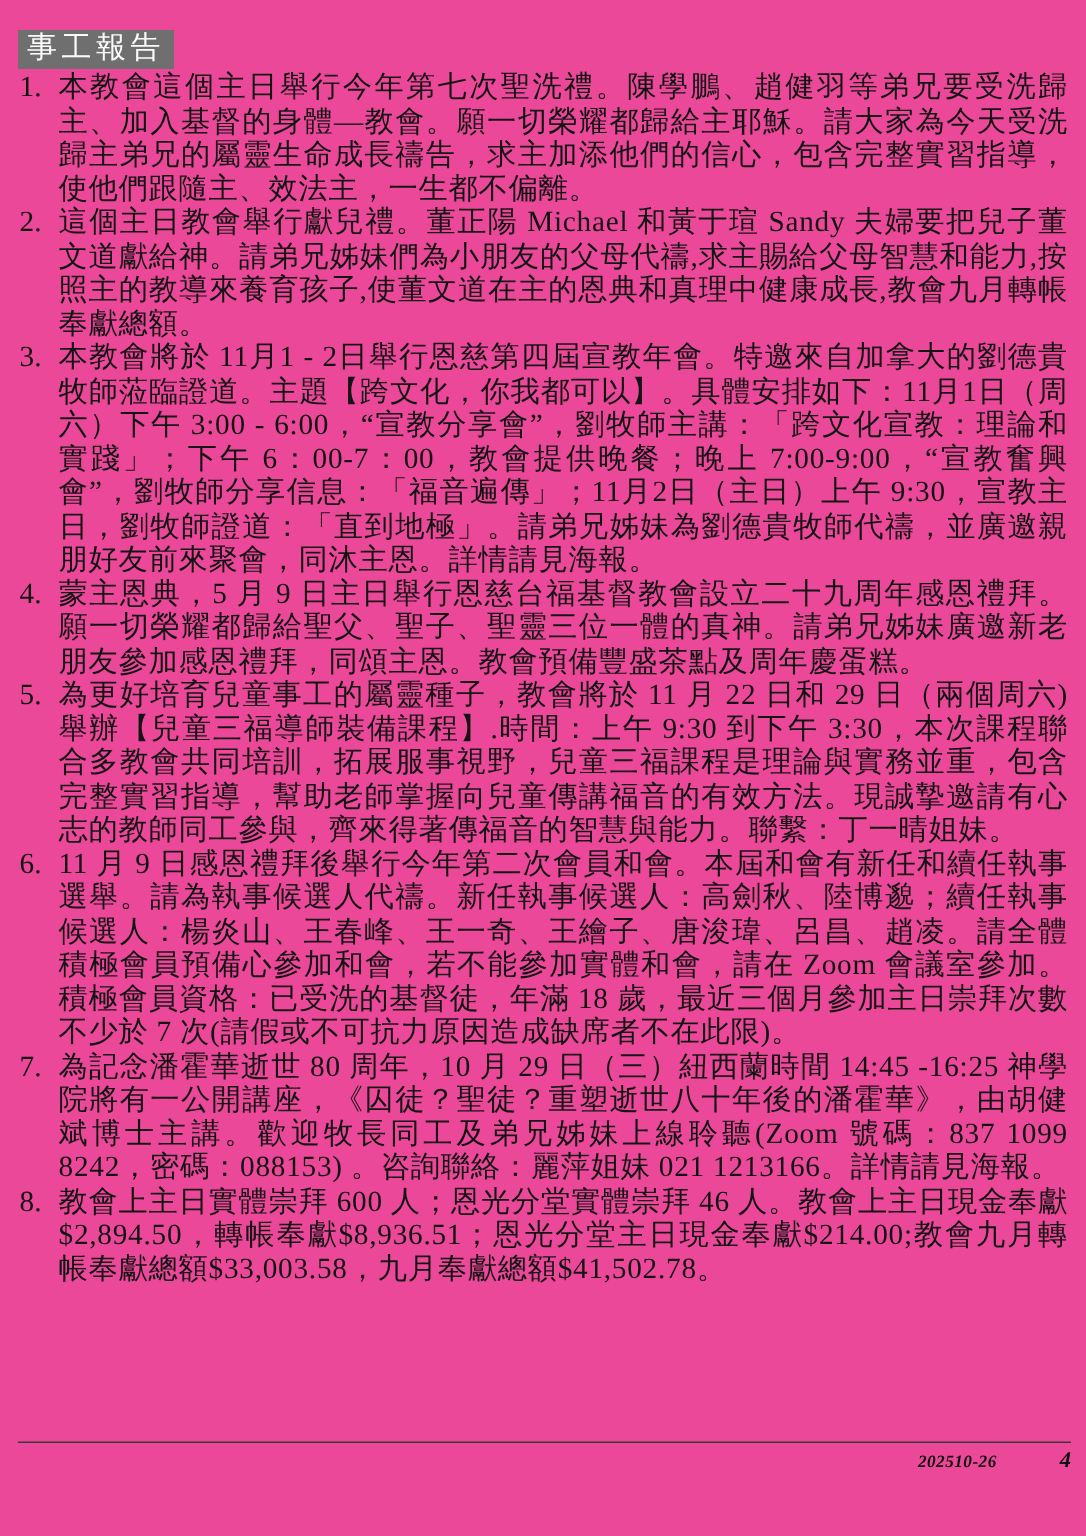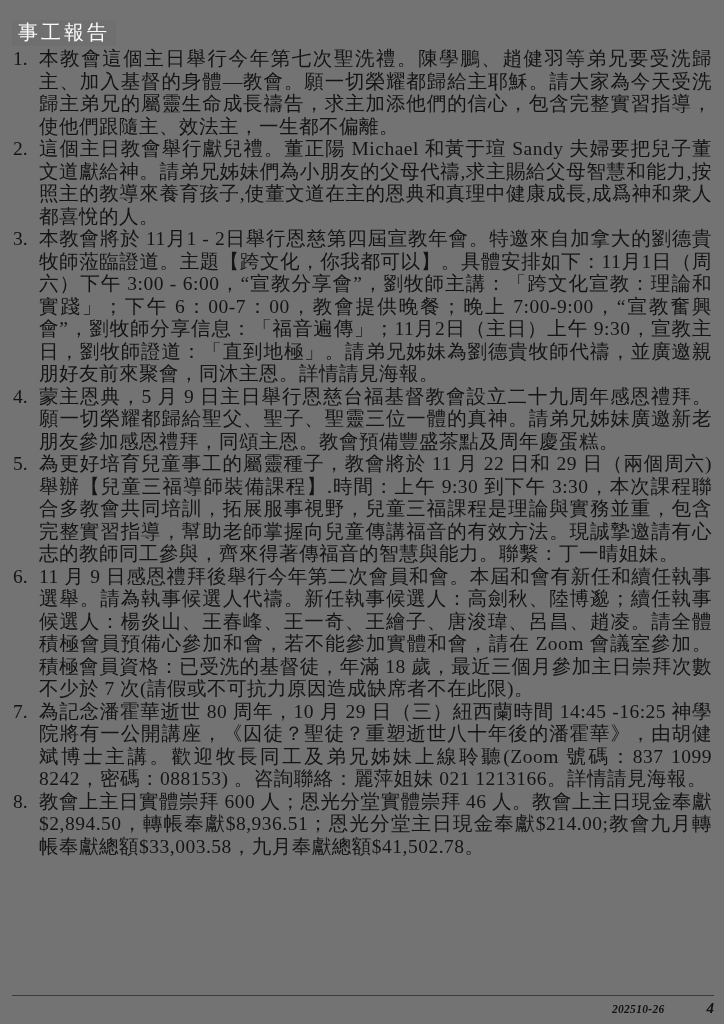--- a/index.html
+++ b/index.html
@@ -5,21 +5,21 @@
   html, body {
     margin: 0;
     padding: 0;
     background: #ffffff;
   }
   .page {
     position: relative;
     width: 724px;
     height: 1024px;
     box-sizing: border-box;
-    background: #737373;
+    background: #ec4899;
     font-family: "Liberation Serif", "DejaVu Serif", serif;
     color: #141414;
     padding: 20px 12px 0 12px;
     overflow: hidden;
   }
   .title-badge {
     display: inline-block;
     background: #6f6f6f;
     color: #fafafa;
     font-size: 20px;
@@ -46,21 +46,21 @@
   .item-num {
     position: absolute;
     left: 1px;
     top: 0;
     letter-spacing: 0;
   }
   .footer {
     position: absolute;
     left: 12px;
     right: 10px;
-    top: 995px;
+    top: 961px;
     border-top: 1.6px solid #3a3a3a;
     padding-top: 3px;
     text-align: right;
     white-space: nowrap;
   }
   .doc-id {
     font-weight: bold;
     font-style: italic;
     font-size: 11.5px;
     letter-spacing: 0.3px;
@@ -81,21 +81,21 @@
 
   <div class="title-badge">事工報告</div>
 
   <ol class="report-list">
     <li class="report-item">
       <span class="item-num">1.</span>
       <span class="item-text">本教會這個主日舉行今年第七次聖洗禮。陳學鵬、趙健羽等弟兄要受洗歸主、加入基督的身體—教會。願一切榮耀都歸給主耶穌。請大家為今天受洗歸主弟兄的屬靈生命成長禱告，求主加添他們的信心，包含完整實習指導，使他們跟隨主、效法主，一生都不偏離。</span>
     </li>
     <li class="report-item">
       <span class="item-num">2.</span>
-      <span class="item-text">這個主日教會舉行獻兒禮。董正陽 Michael 和黃于瑄 Sandy 夫婦要把兒子董文道獻給神。請弟兄姊妹們為小朋友的父母代禱,求主賜給父母智慧和能力,按照主的教導來養育孩子,使董文道在主的恩典和真理中健康成長,成爲神和衆人都喜悅的人。</span>
+      <span class="item-text">這個主日教會舉行獻兒禮。董正陽 Michael 和黃于瑄 Sandy 夫婦要把兒子董文道獻給神。請弟兄姊妹們為小朋友的父母代禱,求主賜給父母智慧和能力,按照主的教導來養育孩子,使董文道在主的恩典和真理中健康成長,教會九月轉帳奉獻總額。</span>
     </li>
     <li class="report-item">
       <span class="item-num">3.</span>
       <span class="item-text">本教會將於 11月1 - 2日舉行恩慈第四屆宣教年會。特邀來自加拿大的劉德貴牧師蒞臨證道。主題【跨文化，你我都可以】。具體安排如下：11月1日（周六）下午 3:00 - 6:00，“宣教分享會”，劉牧師主講：「跨文化宣教：理論和實踐」；下午 6：00-7：00，教會提供晚餐；晚上 7:00-9:00，“宣教奮興會”，劉牧師分享信息：「福音遍傳」；11月2日（主日）上午 9:30，宣教主日，劉牧師證道：「直到地極」。請弟兄姊妹為劉德貴牧師代禱，並廣邀親朋好友前來聚會，同沐主恩。詳情請見海報。</span>
     </li>
     <li class="report-item">
       <span class="item-num">4.</span>
       <span class="item-text">蒙主恩典，5 月 9 日主日舉行恩慈台福基督教會設立二十九周年感恩禮拜。願一切榮耀都歸給聖父、聖子、聖靈三位一體的真神。請弟兄姊妹廣邀新老朋友參加感恩禮拜，同頌主恩。教會預備豐盛茶點及周年慶蛋糕。</span>
     </li>
     <li class="report-item">

